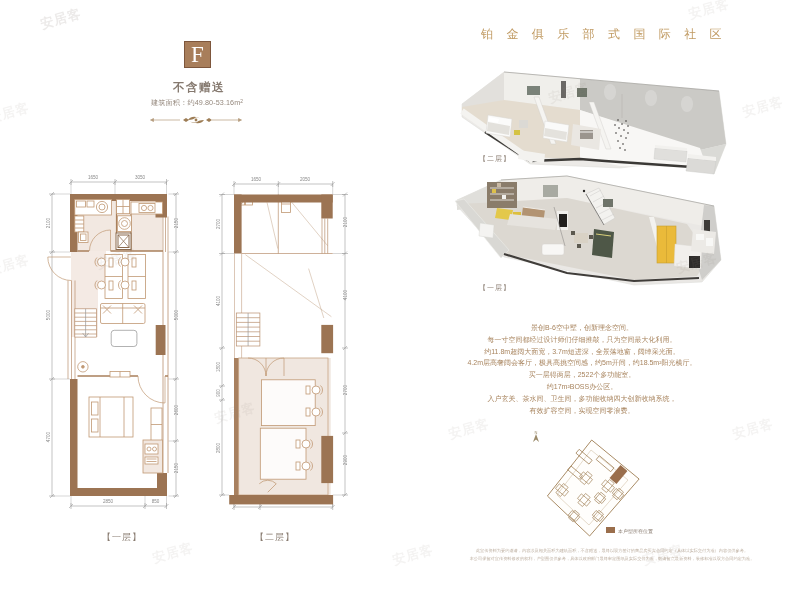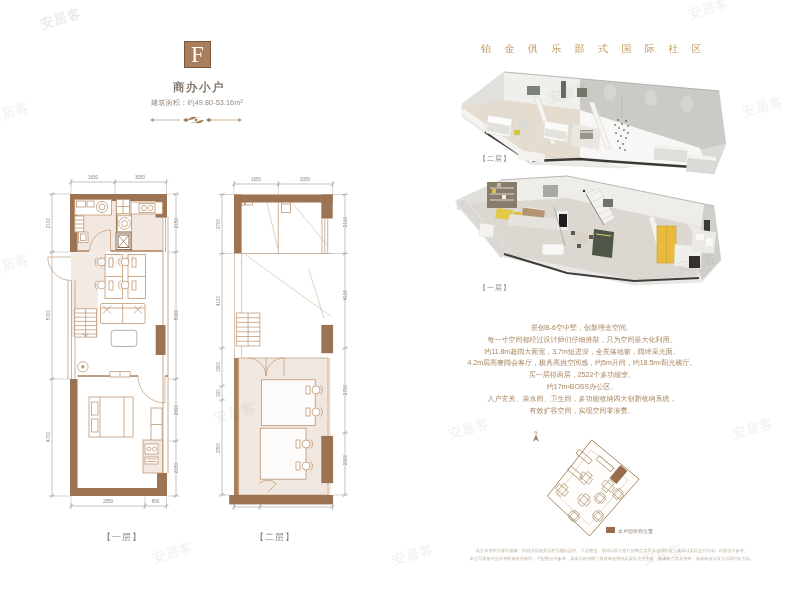--- a/index.html
+++ b/index.html
@@ -9,21 +9,21 @@
 .dimtxt{font-size:4.6px;fill:#8a8a8a;font-family:"Liberation Sans",sans-serif}
 .dimline{stroke:#9a9a9a;stroke-width:0.6;fill:none}
 .furn{stroke:#c09873;stroke-width:0.8;fill:#ffffff}
 .wm{position:absolute;color:rgba(150,140,132,0.10);font-size:13px;font-weight:bold;transform:rotate(-16deg);letter-spacing:1px}
 </style>
 </head>
 <body>
 
 <div class="abs" style="left:184px;top:41px;width:27px;height:27px;background:#a87e5b;border:1px solid #7d563c;box-sizing:border-box;color:#fff;font-family:'Liberation Serif',serif;font-size:23px;text-align:center;line-height:25px;">F</div>
 
-<div class="abs" style="left:173px;top:80px;width:60px;color:#85796f;font-size:11.5px;font-weight:bold;letter-spacing:1.5px;">商办小户</div>
+<div class="abs" style="left:173px;top:80px;width:60px;color:#85796f;font-size:11.5px;font-weight:bold;letter-spacing:1.5px;">不含赠送</div>
 
 <div class="abs" style="left:151px;top:98px;width:120px;color:#95887d;font-size:7.2px;letter-spacing:.1px;">建筑面积：约49.80-53.16m<span style="font-size:5px;vertical-align:2px">2</span></div>
 
 <svg class="abs" style="left:150px;top:114px" width="92" height="12" viewBox="0 0 92 12">
 <g stroke="#b49b7d" fill="none" stroke-width="0.7">
 <path d="M2 6 H30"></path>
       <path d="M62 6 H90"></path>
 <path d="M0.5 6 l3 -1.5 v3 z" fill="#b49b7d"></path>
 <path d="M91.5 6 l-3 -1.5 v3 z" fill="#b49b7d"></path>
 </g>
@@ -349,21 +349,21 @@
       <path d="M95.5 293.5 a6 6 0 0 1 0 9" fill="none"></path>
 </g>
 
 <g stroke="#c09873" stroke-width="0.7" fill="none" transform="rotate(-45 57 320)">
 <path d="M51 320 L63 320 M63 320 A 12 12 0 0 0 51 308"></path>
 </g>
 
 <text x="60" y="372" text-anchor="middle" font-size="9" fill="#8a7d72" style="letter-spacing:1px">【二层】</text>
 </svg>
 
-<div class="abs" style="left:481px;top:42px;width:260px;color:#c09a62;font-size:10px;letter-spacing:13.4px;white-space:nowrap">铂金俱乐部式国际社区</div>
+<div class="abs" style="left:481px;top:26px;width:260px;color:#c09a62;font-size:12px;letter-spacing:13.4px;white-space:nowrap">铂金俱乐部式国际社区</div>
 
 <svg class="abs" style="left:455px;top:62px" width="300" height="118" viewBox="0 0 300 118">
 
 <polygon points="7,42 49,10 264,29 271,82 259,112 233,98 165,106 75,102 7,55" fill="#eceae7" stroke="#dbdad7" stroke-width="0.5"></polygon>
 
 <polygon points="7,42 49,10 49,38 7,53" fill="#e2e0dc"></polygon>
 
 <polygon points="49,10 125,17 125,48 49,38" fill="#f0efeb"></polygon>
 
 <polygon points="125,17 264,29 271,82 245,88 125,48" fill="#cbcac6"></polygon>

